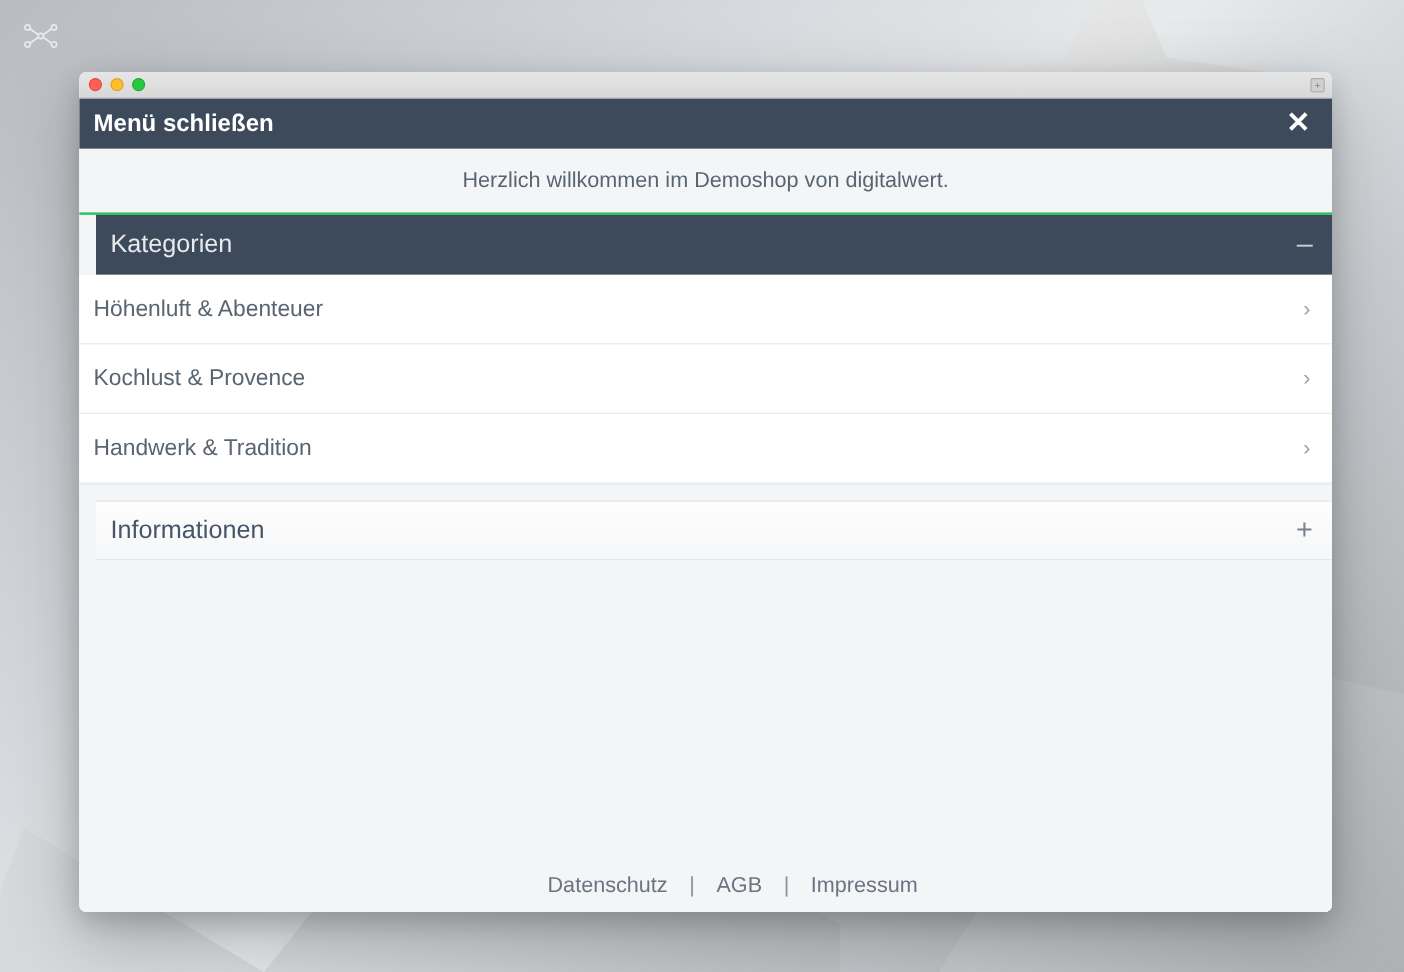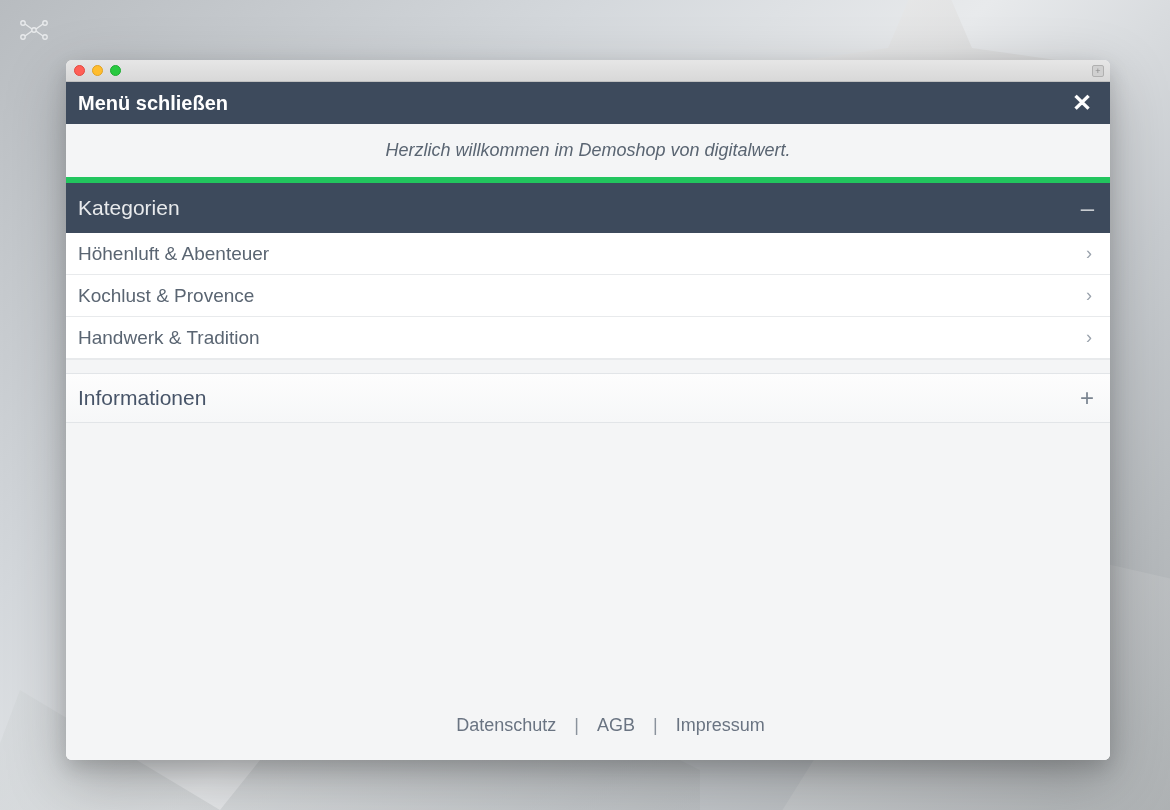--- a/index.html
+++ b/index.html
@@ -128,35 +128,35 @@
       cursor: pointer;
       line-height: 1;
     }
     
     .welcome-banner {
       background: #f4f5f6;
       text-align: center;
       padding: 16px 0;
       font-size: 18px;
       color: #5a6572;
-      border-bottom: 6px solid #22c55e;
-      font-style: italic;
+      border-bottom: 2px solid #22c55e;
     }
     
     .section-header {
       background: #3d4a5c;
       color: #e8eaec;
       height: 50px;
       display: flex;
       align-items: center;
       justify-content: space-between;
       padding: 0 16px 0 12px;
       font-size: 21px;
       font-weight: 400;
       cursor: pointer;
+      margin-left: 14px;
     }
     .section-header .toggle-icon {
       font-size: 24px;
       font-weight: 300;
       color: #c8ccd0;
     }
     
     .section-header.light {
       background: linear-gradient(#fdfdfd, #f6f7f8);
       color: #475468;
@@ -168,21 +168,21 @@
     }
     
     .category-list {
       background: #fff;
     }
     .category-item {
       display: flex;
       align-items: center;
       justify-content: space-between;
       padding: 0 18px 0 12px;
-      height: 42px;
+      height: 58px;
       border-bottom: 1px solid #e8eaec;
       font-size: 19px;
       color: #5a6572;
       cursor: pointer;
     }
     .category-item .chevron {
       color: #9aa2ac;
       font-size: 18px;
     }
     
@@ -198,21 +198,21 @@
       display: flex;
       flex-direction: column;
       justify-content: flex-end;
     }
     
     .footer-links {
       display: flex;
       align-items: center;
       justify-content: center;
       gap: 18px;
-      padding: 18px 0 24px 0;
+      padding: 18px 0 12px 0;
       font-size: 18px;
       color: #6a7482;
       margin-left: 45px;
     }
     .footer-links .sep {
       color: #8a929c;
       font-weight: 300;
     }
     .footer-links .flink {
       cursor: pointer;

